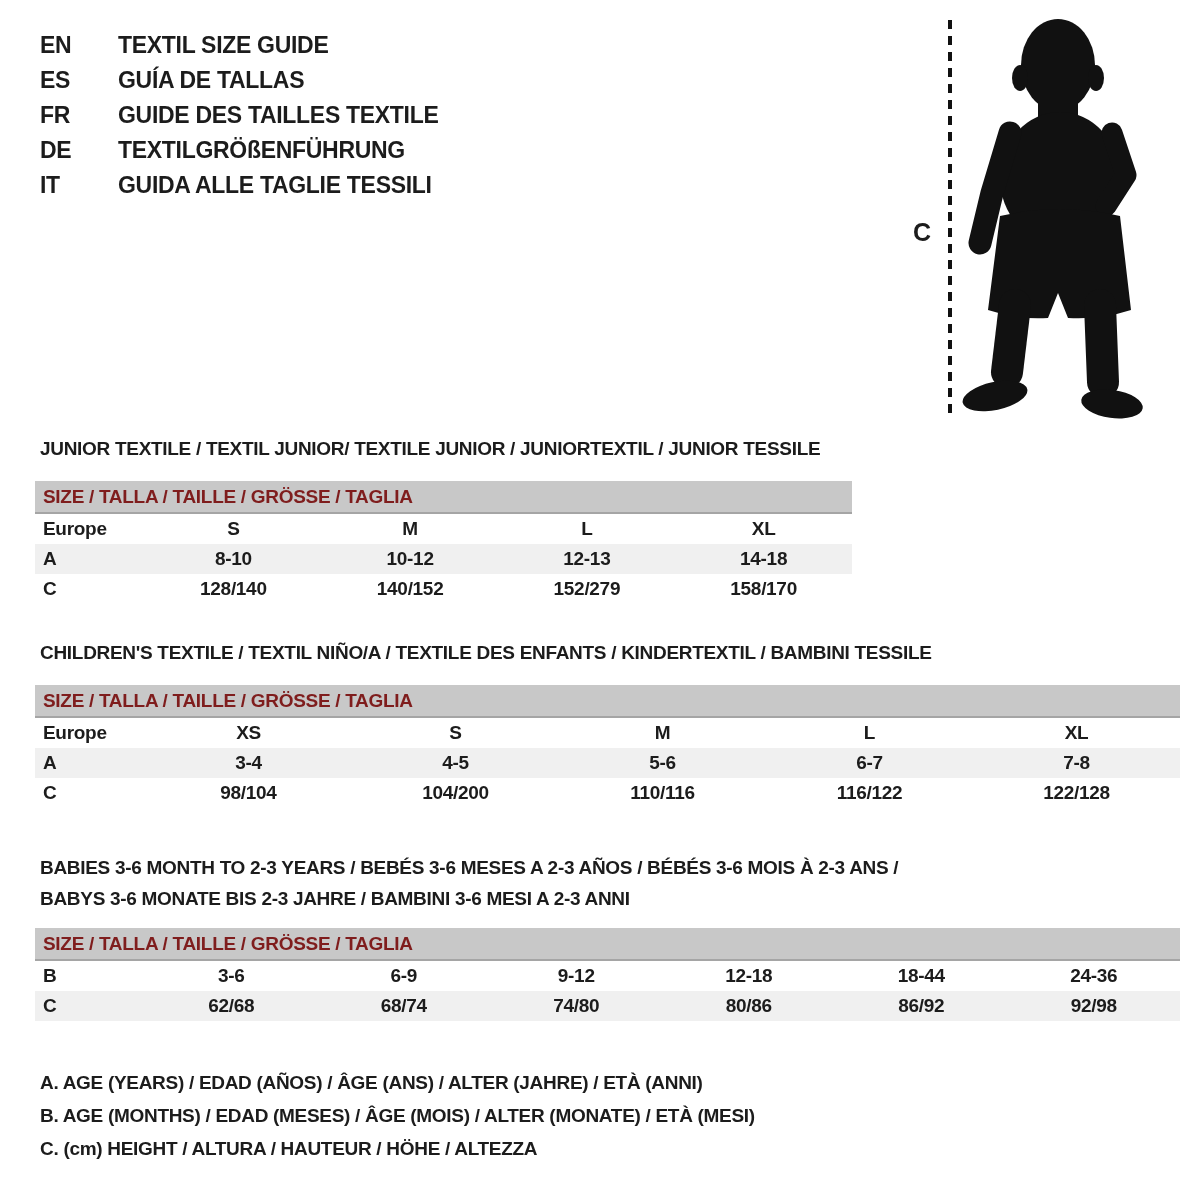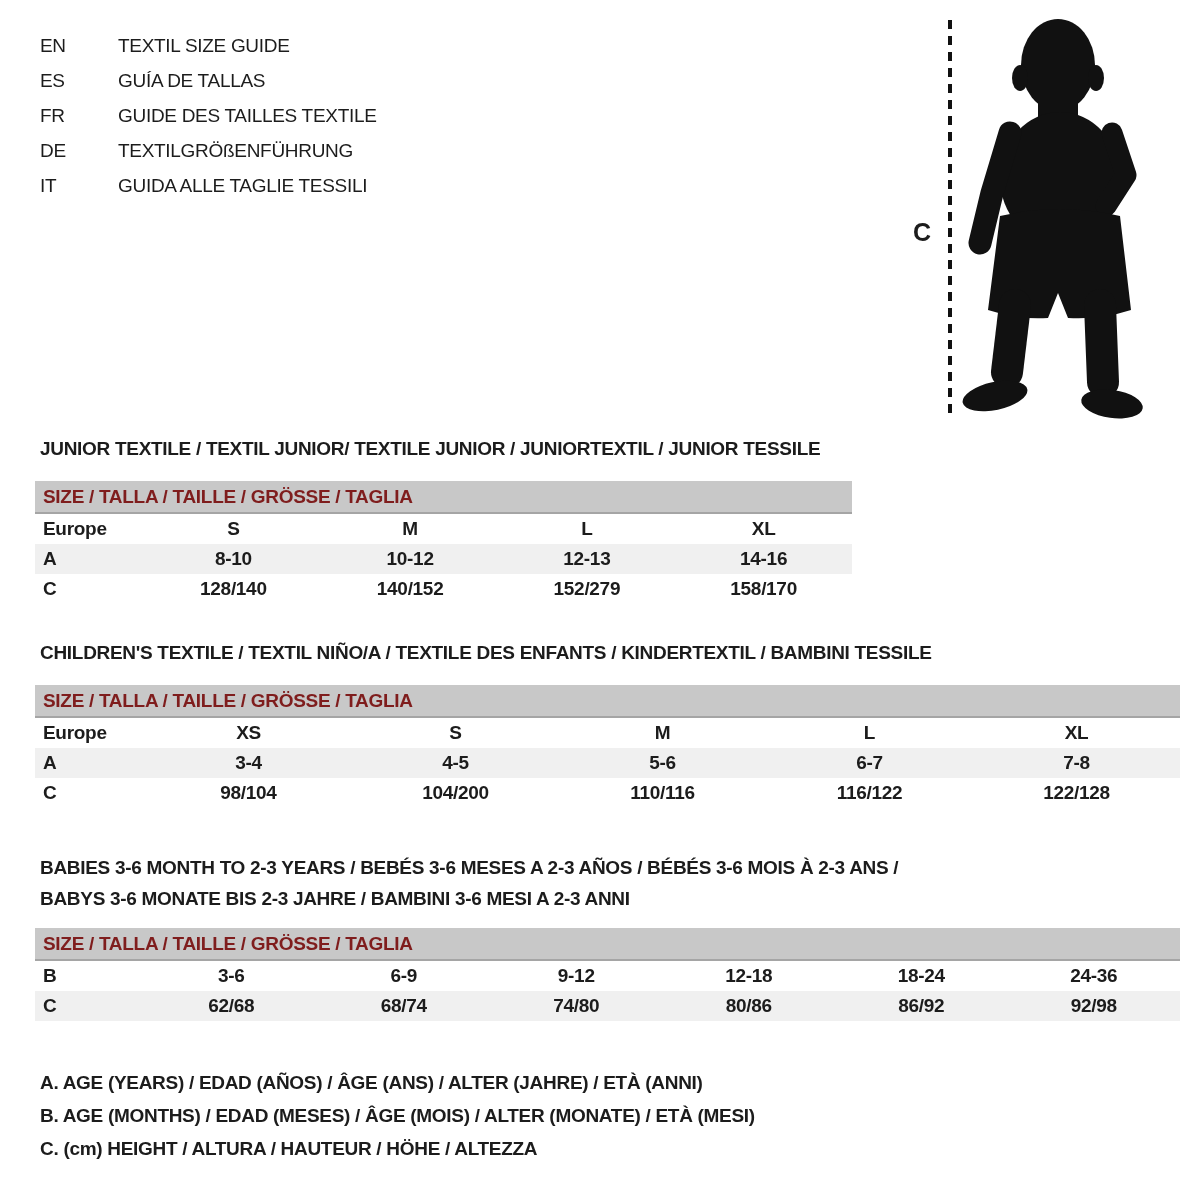--- a/index.html
+++ b/index.html
@@ -4,21 +4,21 @@
 <style>
   html,body { margin:0; padding:0; }
   body {
     width:1200px; height:1200px; position:relative; background:#ffffff;
     font-family:"Liberation Sans","DejaVu Sans",sans-serif;
     color:#1c1c1c; font-stretch:condensed; overflow:hidden;
   }
 
   
   .lang-block { position:absolute; left:40px; top:28px; }
-  .lang-row { display:flex; height:35px; align-items:center; font-weight:400; font-size:19px; letter-spacing:-0.3px; white-space:nowrap; }
+  .lang-row { display:flex; height:35px; align-items:center; font-weight:700; font-size:23px; letter-spacing:-0.3px; white-space:nowrap; }
   .lang-code { width:78px; flex:0 0 78px; }
 
   
   .figure-svg { position:absolute; left:900px; top:10px; }
   .height-label { position:absolute; left:913px; top:218px; font-size:25px; font-weight:700; }
 
   
   .section { position:absolute; left:35px; }
   #sec0 { top:437px; width:817px; }
   #sec1 { top:641px; width:1145px; }
@@ -117,21 +117,21 @@
           <td>S</td>
           <td>M</td>
           <td>L</td>
           <td>XL</td>
         </tr>
         <tr class="striped">
           <td class="rowlabel">A</td>
           <td>8-10</td>
           <td>10-12</td>
           <td>12-13</td>
-          <td>14-16</td>
+          <td>14-18</td>
         </tr>
         <tr>
           <td class="rowlabel">C</td>
           <td>128/140</td>
           <td>140/152</td>
           <td>152/279</td>
           <td>158/170</td>
         </tr>
       </tbody>
   </table>
@@ -200,21 +200,21 @@
         <td class="size-header" colspan="7">SIZE / TALLA / TAILLE / GRÖSSE / TAGLIA</td>
       </tr>
     </thead>
     <tbody>
         <tr>
           <td class="rowlabel">B</td>
           <td>3-6</td>
           <td>6-9</td>
           <td>9-12</td>
           <td>12-18</td>
-          <td>18-24</td>
+          <td>18-44</td>
           <td>24-36</td>
         </tr>
         <tr class="striped">
           <td class="rowlabel">C</td>
           <td>62/68</td>
           <td>68/74</td>
           <td>74/80</td>
           <td>80/86</td>
           <td>86/92</td>
           <td>92/98</td>

